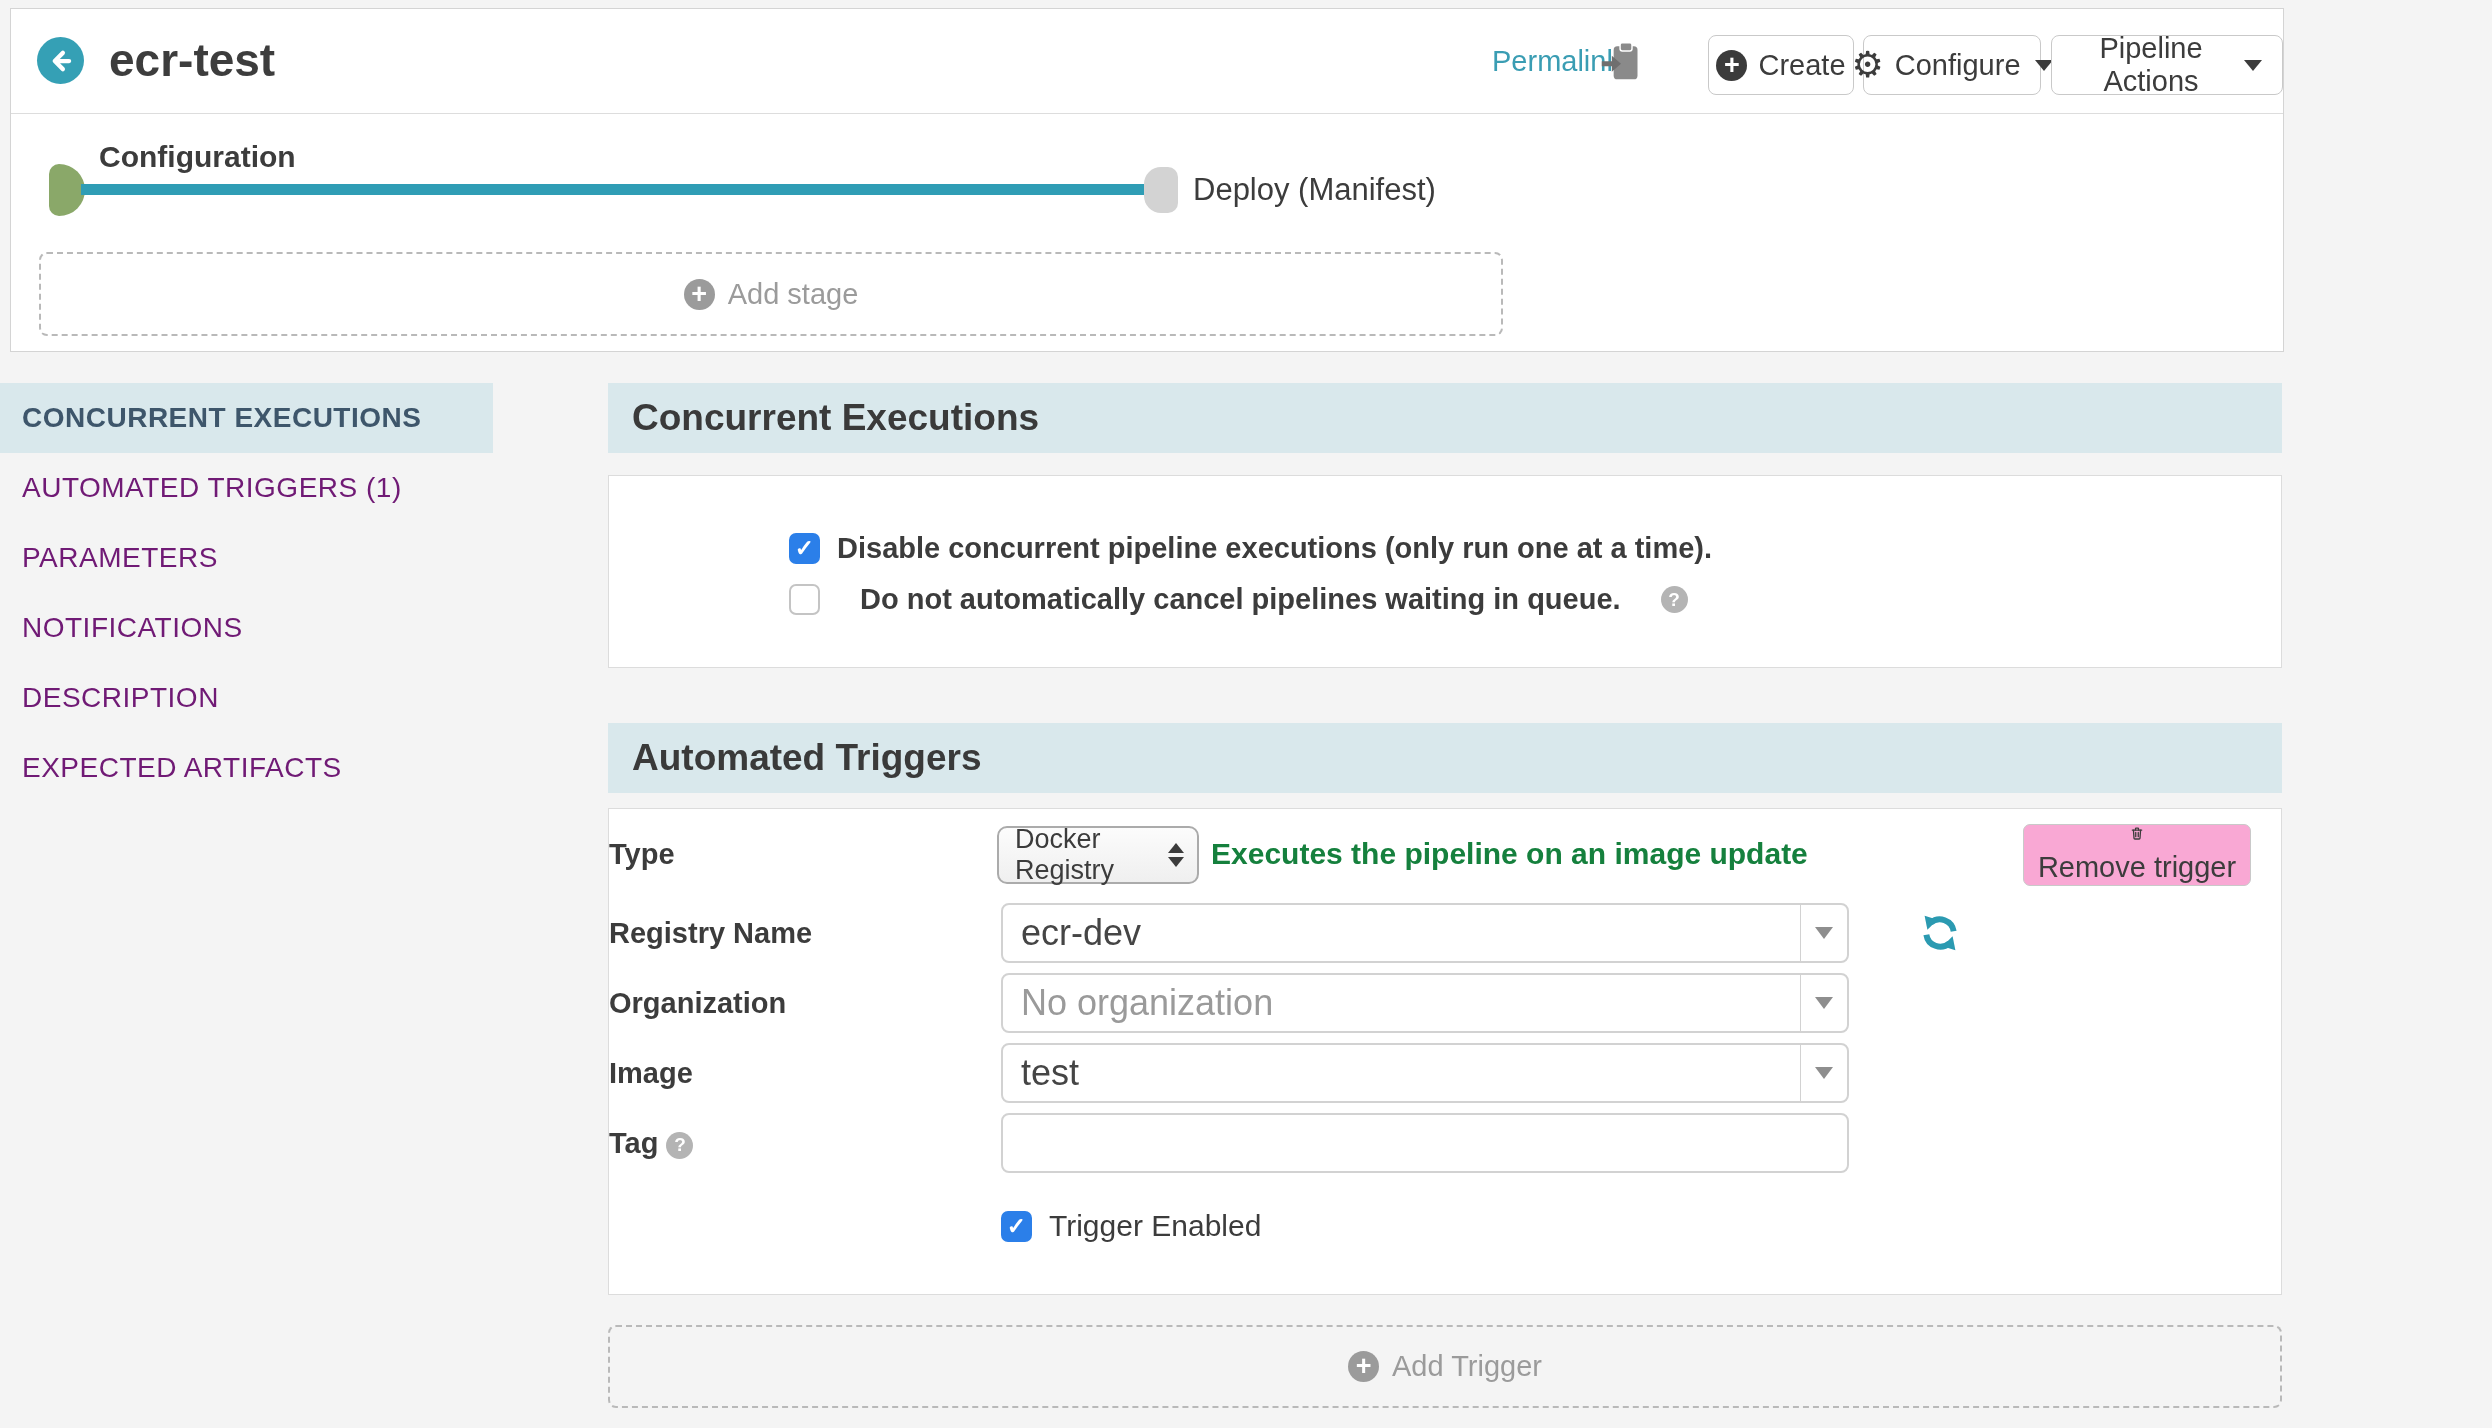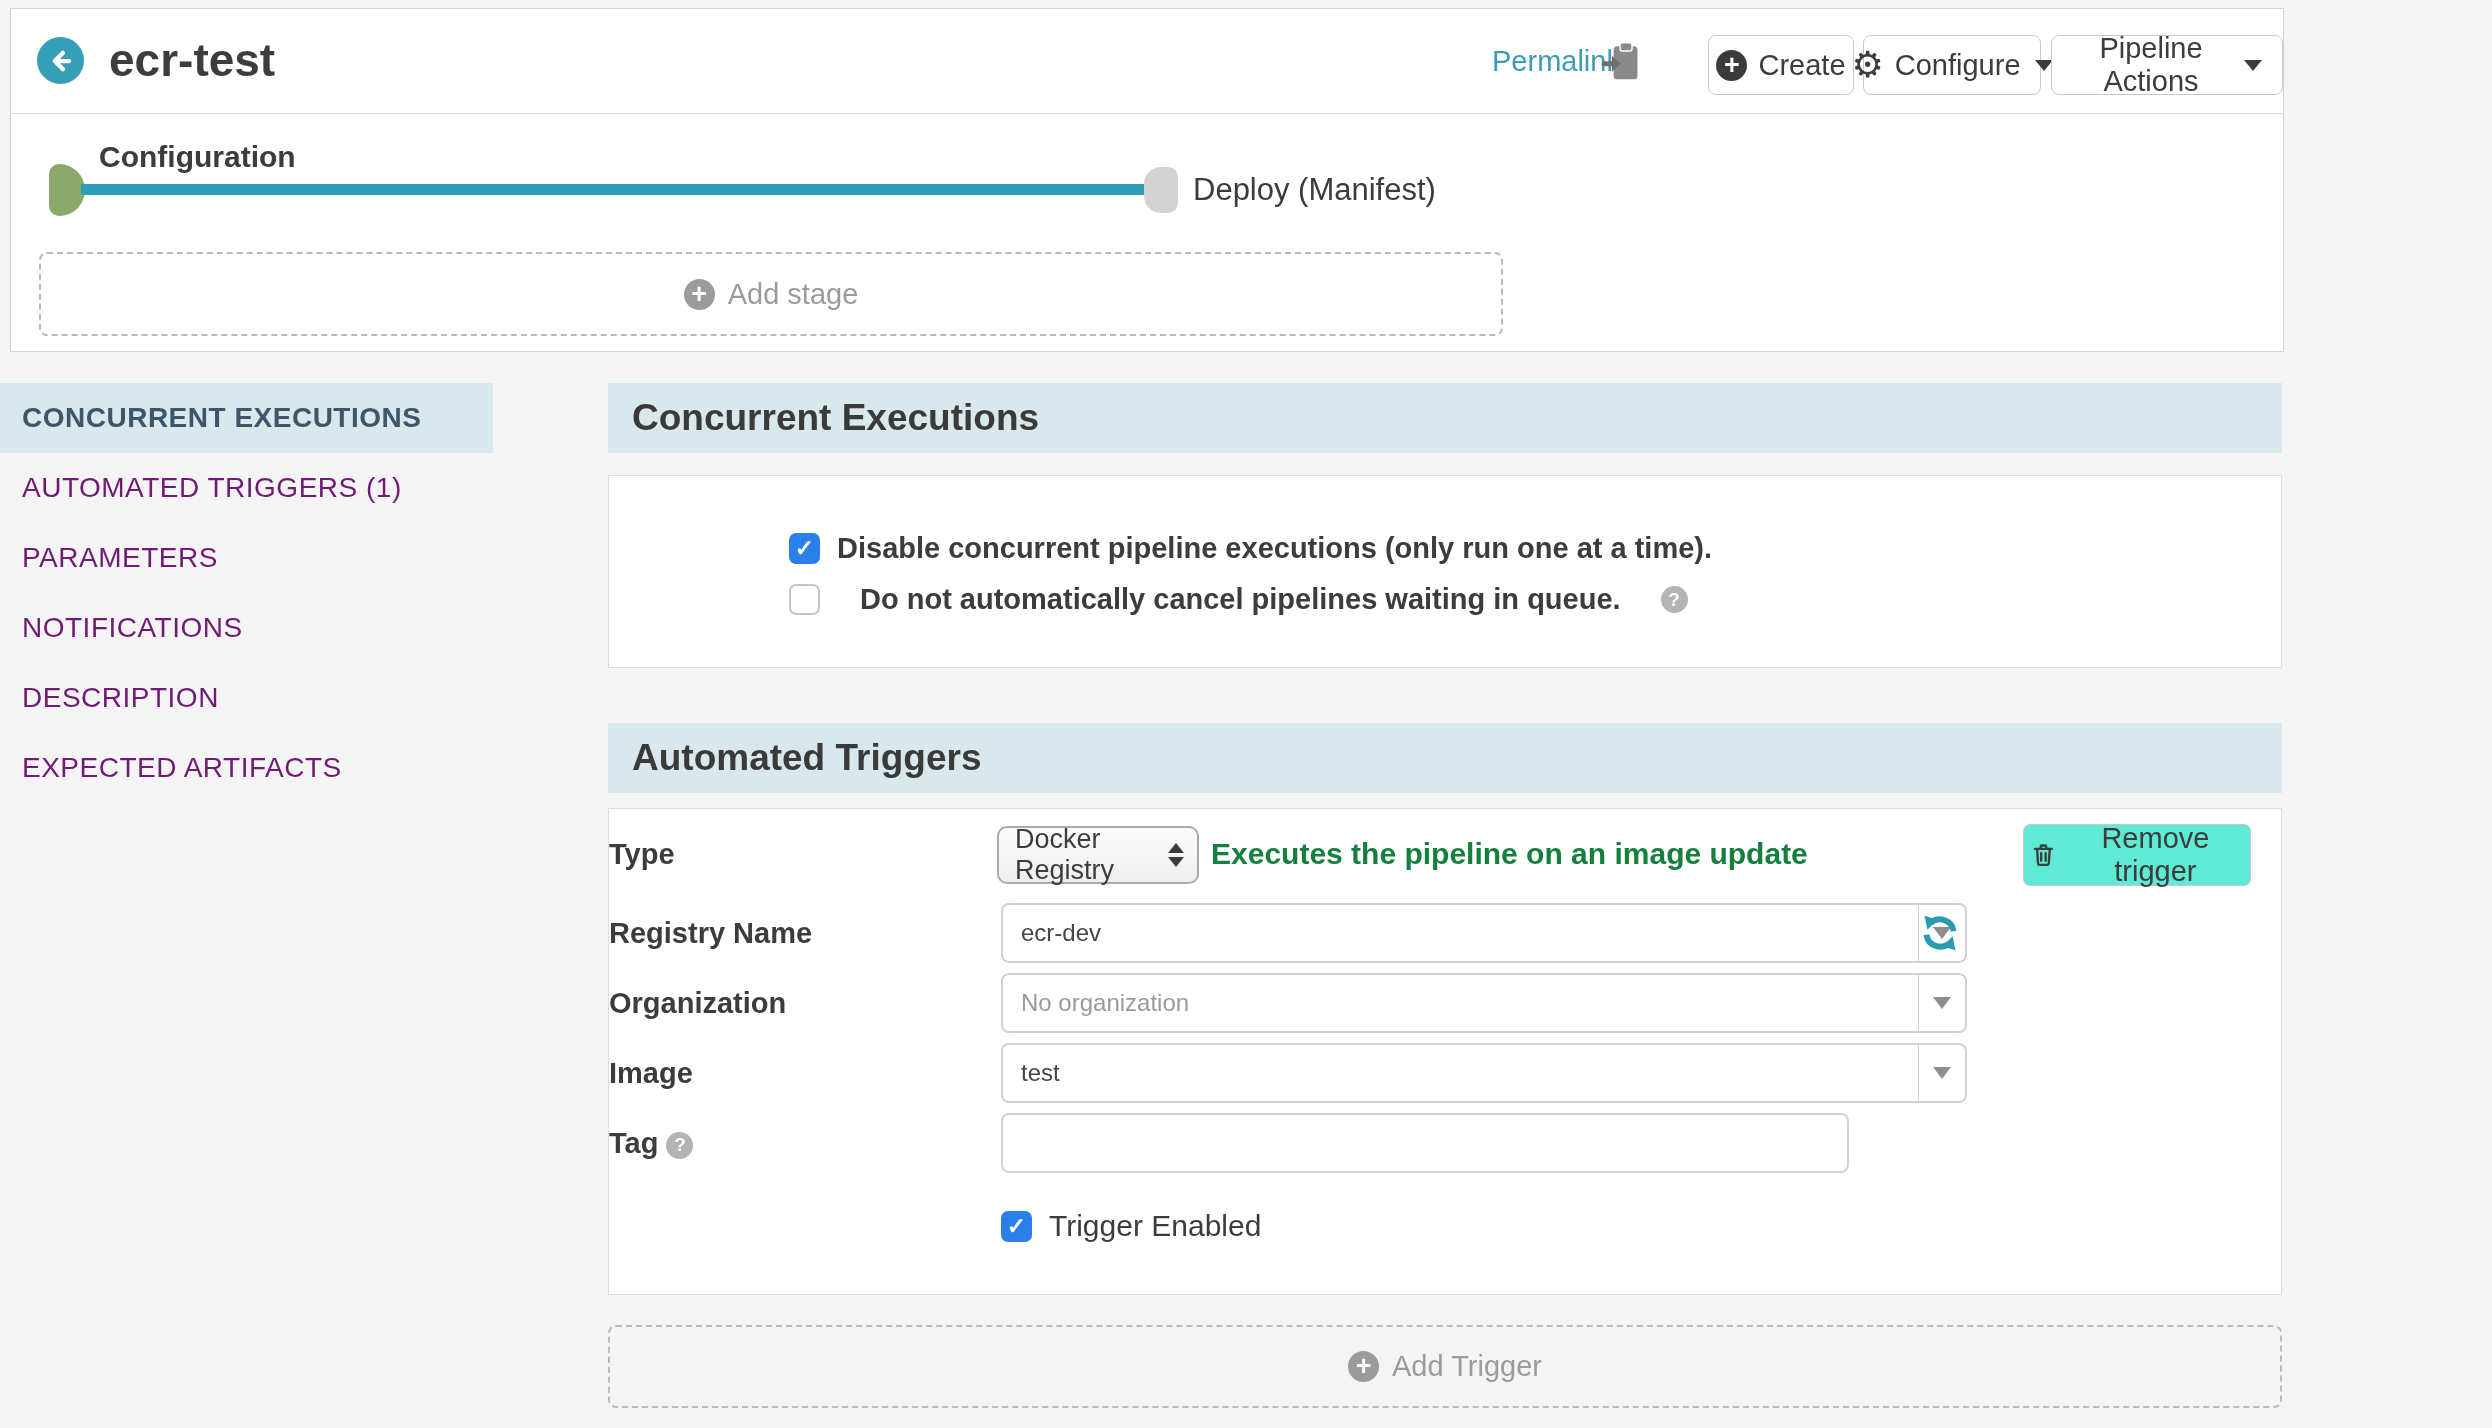--- a/index.html
+++ b/index.html
@@ -61,29 +61,29 @@
 
   
   .row-type{position:absolute;left:0;right:0;top:0;height:90px;}
   .row-type .flabel{line-height:90px;}
   .flabel{position:absolute;left:0;width:327px;text-align:left;font-size:29px;font-weight:bold;color:#3c3c3c;}
   .type-select{position:absolute;left:388px;top:17px;width:202px;height:58px;background:linear-gradient(#fcfcfc,#efefef);border:2px solid #ababab;border-radius:10px;display:flex;align-items:center;justify-content:space-between;padding:0 13px 0 16px;font-size:27px;color:#3c3c3c;box-sizing:border-box;cursor:pointer;}
   .updown{display:flex;flex-direction:column;gap:4px;}
   .tri-up{width:0;height:0;border-left:8px solid transparent;border-right:8px solid transparent;border-bottom:10px solid #3c3c3c;}
   .tri-down{width:0;height:0;border-left:8px solid transparent;border-right:8px solid transparent;border-top:10px solid #3c3c3c;}
   .type-desc{position:absolute;left:602px;top:0;line-height:90px;font-size:30px;color:#15803d;font-weight:bold;}
-  .remove-btn{position:absolute;left:1414px;top:15px;width:228px;height:62px;background:#5eead4;border:1px solid #c9c9c9;border-radius:7px;display:flex;align-items:center;justify-content:center;gap:10px;font-family:"Liberation Sans",sans-serif;font-size:29px;color:#3c3c3c;cursor:pointer;}
+  .remove-btn{position:absolute;left:1414px;top:15px;width:228px;height:62px;background:#f9a8d4;border:1px solid #c9c9c9;border-radius:7px;display:flex;align-items:center;justify-content:center;gap:10px;font-family:"Liberation Sans",sans-serif;font-size:29px;color:#3c3c3c;cursor:pointer;flex-direction:column;}
 
   .frow{position:absolute;left:0;right:0;height:60px;}
   .frow .flabel{line-height:60px;}
   .row-registry{top:94px;}
   .row-org{top:164px;}
   .row-image{top:234px;}
   .row-tag{top:304px;}
-  .ui-field{position:absolute;left:392px;top:0;width:966px;height:60px;background:#fff;border:2px solid #d2d2d2;border-radius:8px;box-sizing:border-box;display:flex;align-items:center;padding-left:18px;font-size:24px;color:#454545;cursor:pointer;}
+  .ui-field{position:absolute;left:392px;top:0;width:848px;height:60px;background:#fff;border:2px solid #d2d2d2;border-radius:8px;box-sizing:border-box;display:flex;align-items:center;padding-left:18px;font-size:36px;color:#454545;cursor:pointer;}
   .ui-field .ph{color:#9a9a9a;}
   .ui-caret{position:absolute;right:0;top:0;width:46px;height:100%;border-left:1px solid #d2d2d2;display:flex;align-items:center;justify-content:center;}
   .ui-caret .tri{width:0;height:0;border-left:9px solid transparent;border-right:9px solid transparent;border-top:12px solid #8e8e8e;}
   .tag-input{position:absolute;left:392px;top:0;width:848px;height:60px;border:2px solid #d2d2d2;border-radius:8px;box-sizing:border-box;padding-left:18px;font-family:"Liberation Sans",sans-serif;font-size:28px;color:#454545;background:#fff;}
   .refresh{position:absolute;left:1310px;top:9px;width:42px;height:42px;cursor:pointer;}
   .trigger-row{position:absolute;left:392px;top:400px;display:flex;align-items:center;gap:17px;cursor:pointer;}
 
   .add-trigger{position:absolute;left:0;right:0;top:942px;height:83px;}
 </style>
 </head>

